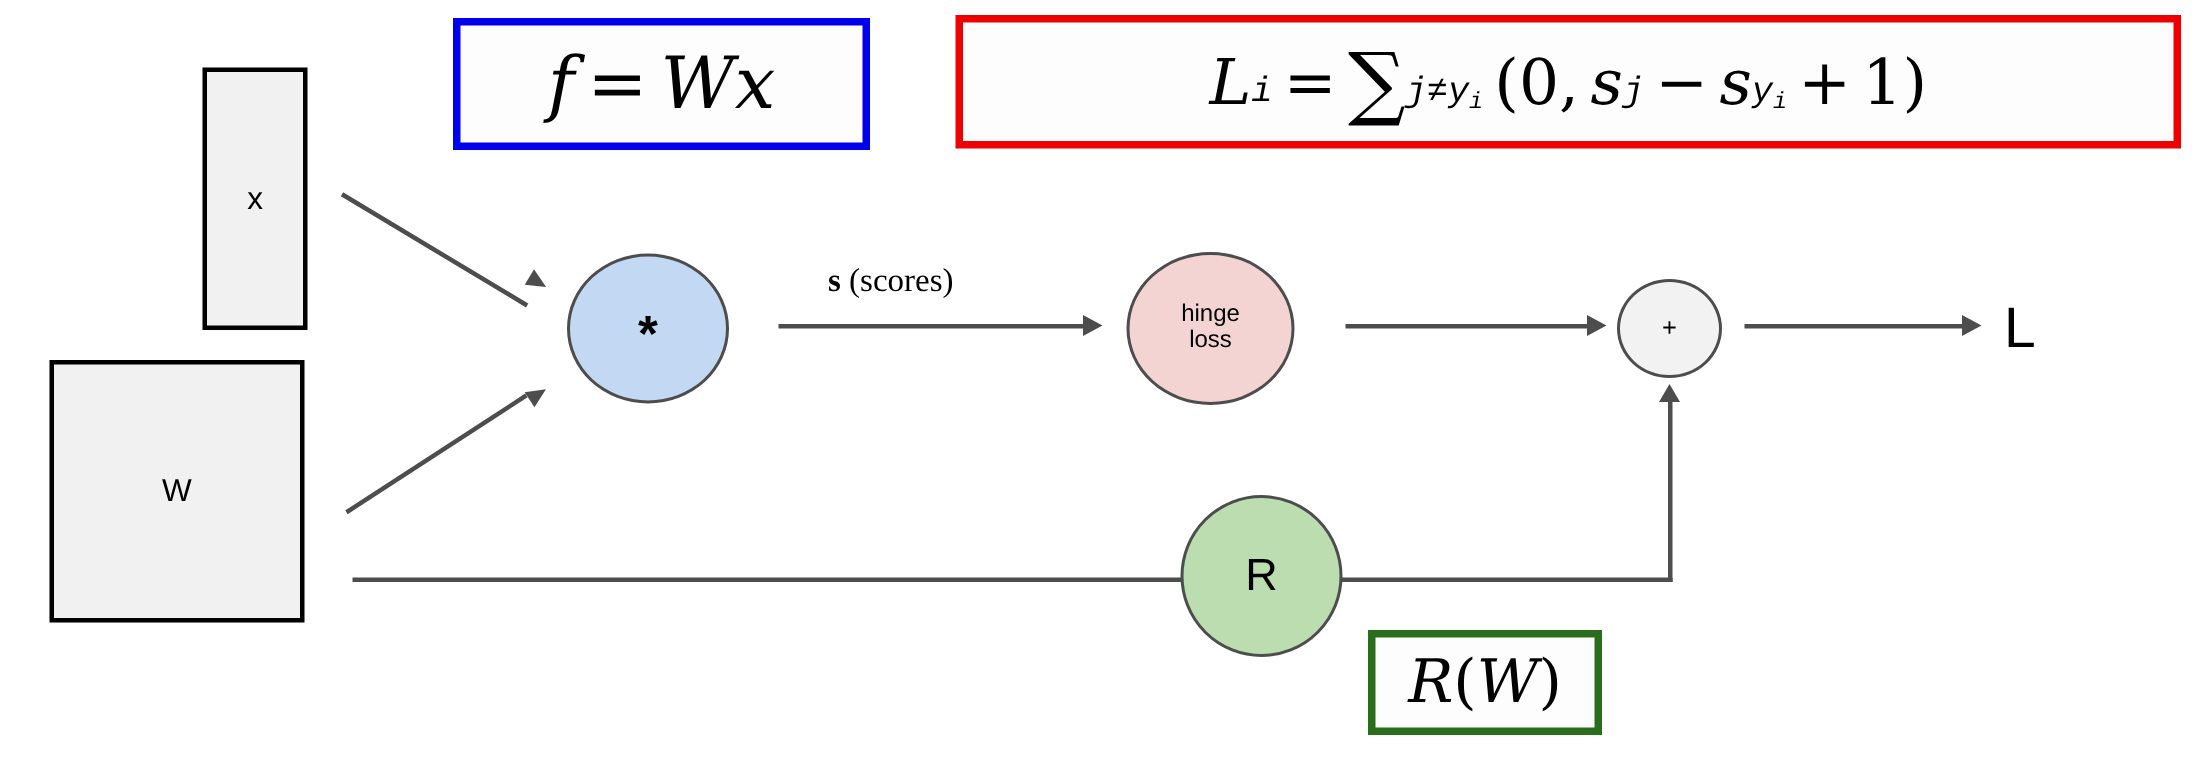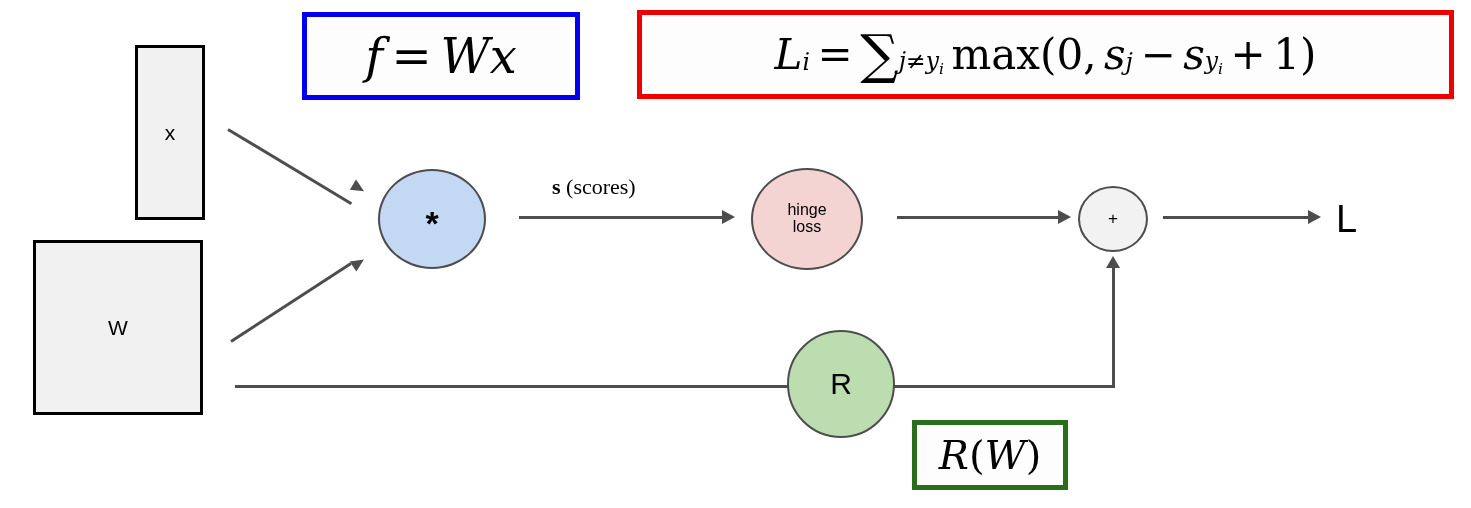--- a/index.html
+++ b/index.html
@@ -137,20 +137,21 @@
 
   .mi { font-style: italic; }
   .mup { font-style: normal; }
   .sum-sym { font-size: 1.28em; font-style: normal; vertical-align: -0.12em; }
   sub {
     font-size: 0.56em;
     line-height: 0;
     vertical-align: baseline;
     position: relative;
     top: 0.34em;
+    font-family: Liberation Mono, monospace;
   }
   sub sub {
     font-size: 0.66em;
     top: 0.3em;
   }
   .sp { display: inline-block; width: 0.18em; }
 </style>
 </head>
 <body>
 
@@ -218,21 +219,20 @@
 
   <div class="abs formula-box" id="box-loss">
     <span class="mi">L</span>
       <sub class="mi">i</sub>
       <span class="sp"></span>
       <span class="mup">=</span>
       <span class="sp"></span>
       <span class="sum-sym">∑</span>
       <sub><span class="mi">j</span><span class="mup">≠</span><span class="mi">y</span><sub class="mi">i</sub></sub>
       <span class="sp"></span>
-      <span class="mup">max</span>
       <span class="mup">(</span>
       <span class="mup">0</span>
       <span class="mup">,</span>
       <span class="sp"></span>
       <span class="mi">s</span>
       <sub class="mi">j</sub>
       <span class="sp"></span>
       <span class="mup">−</span>
       <span class="sp"></span>
       <span class="mi">s</span>

